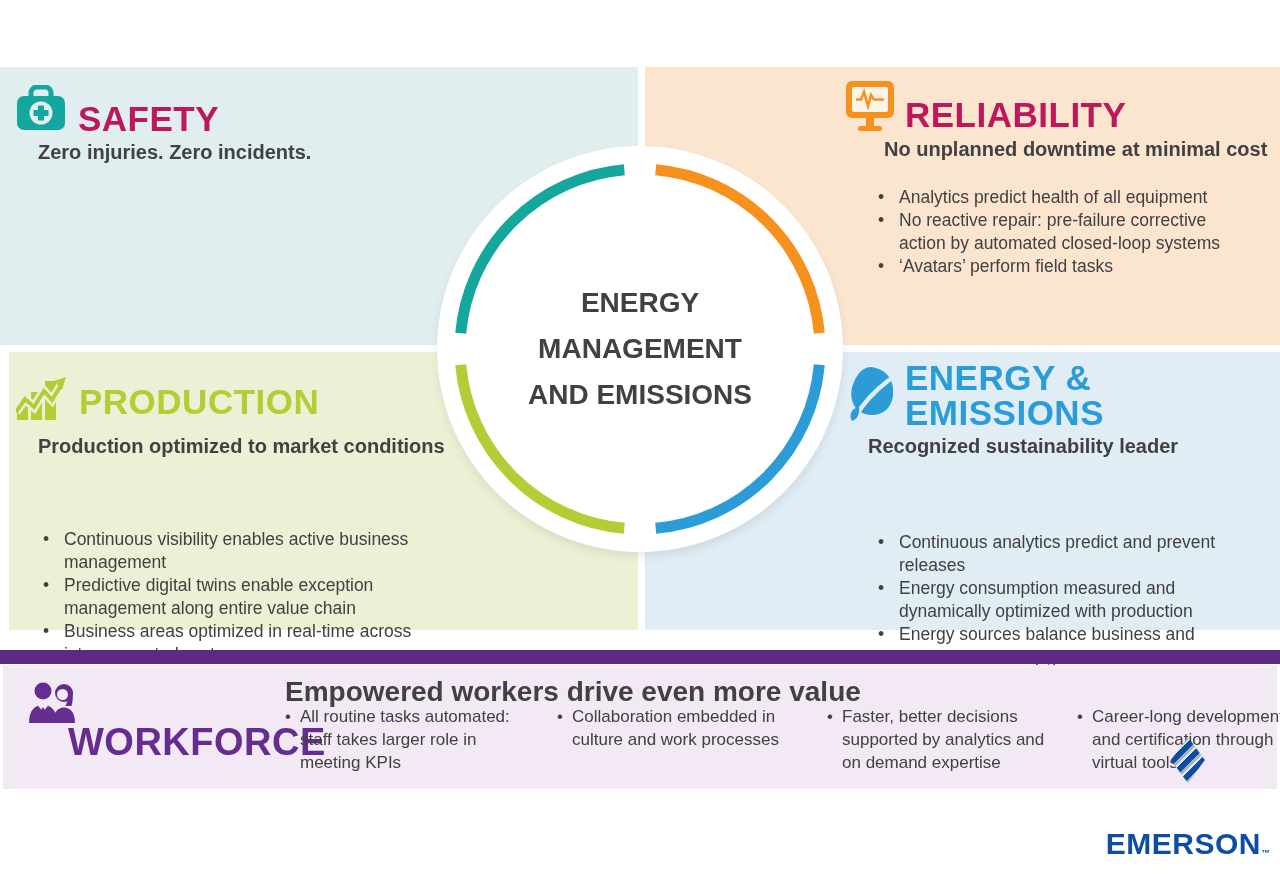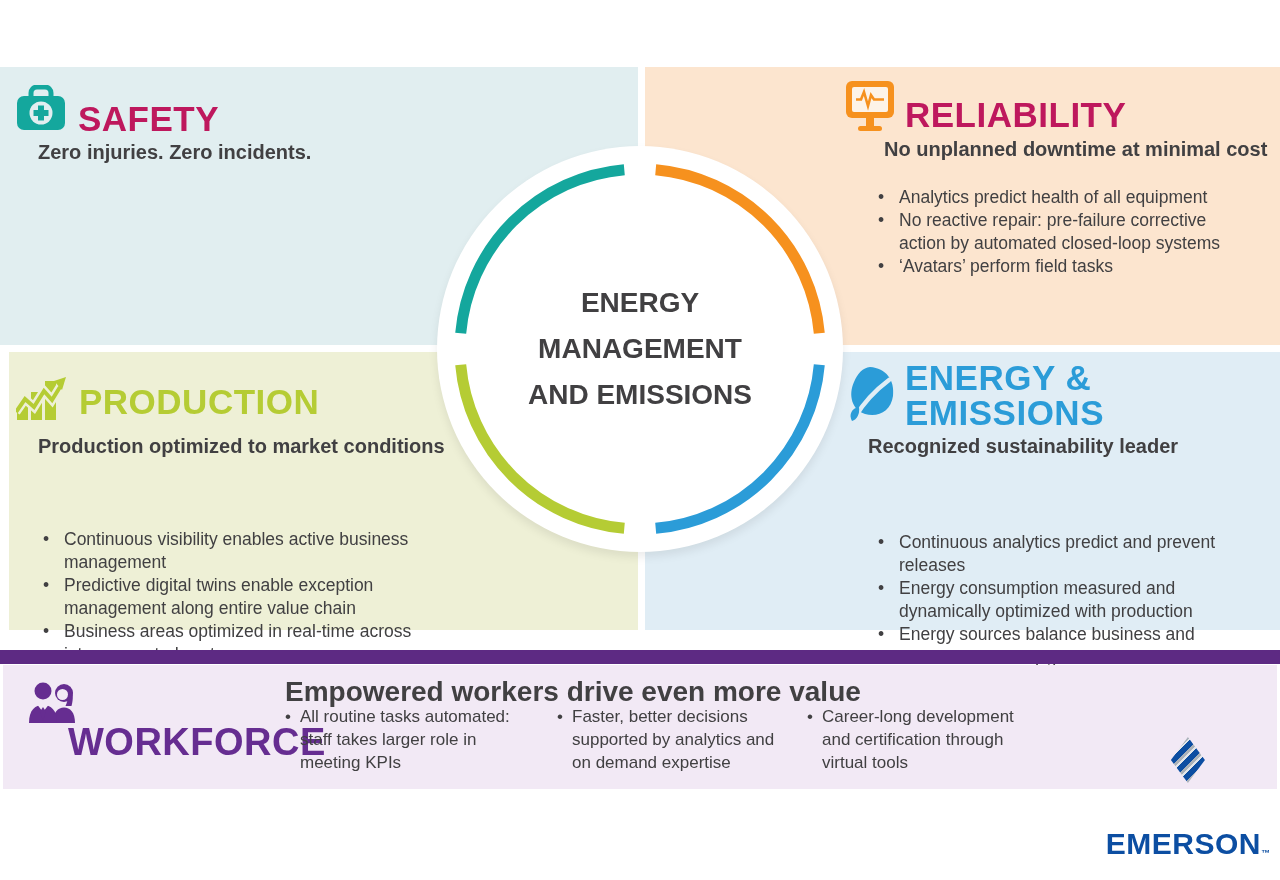--- a/index.html
+++ b/index.html
@@ -178,20 +178,21 @@
         <circle cx="15" cy="10" r="8.5" fill="#662d91"></circle>
         <path d="M1 42 C1 29 7 24 15 24 C23 24 29 29 29 42 Z" fill="#662d91"></path>
         <path d="M9.5 24 L15 31 L20.5 24" fill="#f2e9f5"></path>
         <path d="M15 26 l-2.6 4 l2.6 10 l2.6 -10 Z" fill="#662d91"></path>
       </svg>
     </span>
     <div class="wf-title">WORKFORCE</div>
     <div class="wf-heading">Empowered workers drive even more value</div>
     <div class="wf-cols">
       <div class="wf-col wf-col-0">All routine tasks automated: staff takes larger role in meeting KPIs</div>
+      <div class="wf-col wf-col-1">Collaboration embedded in culture and work processes</div>
       <div class="wf-col wf-col-2">Faster, better decisions supported by analytics and on demand expertise</div>
       <div class="wf-col wf-col-3">Career-long development and certification through virtual tools</div>
     </div>
   </div>
 
   <div class="logo">
     <div class="logo-diamond"></div>
     <div class="logo-text"><span>EMERSON</span><span class="logo-tm">™</span></div>
   </div>
 

